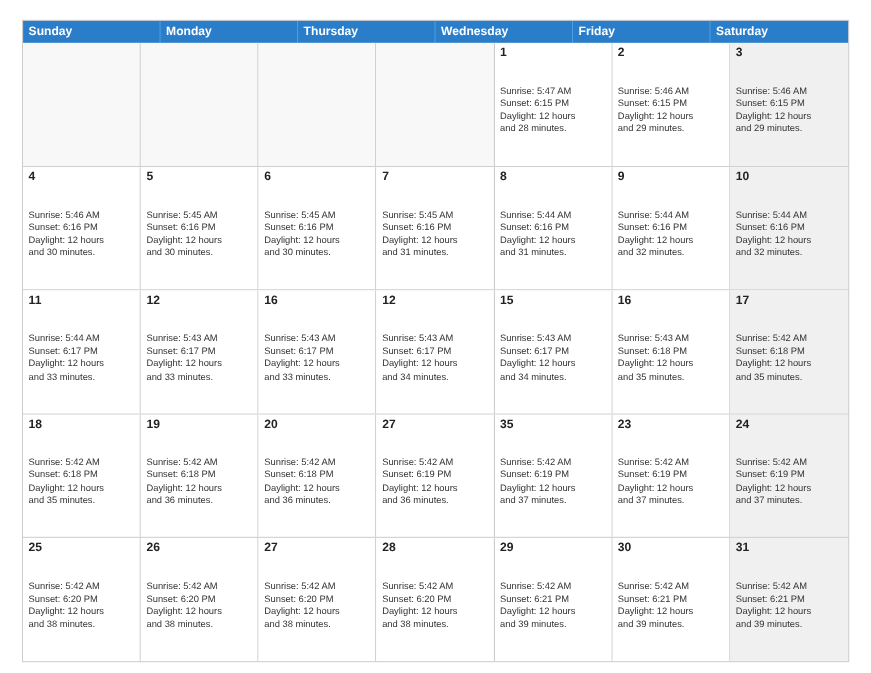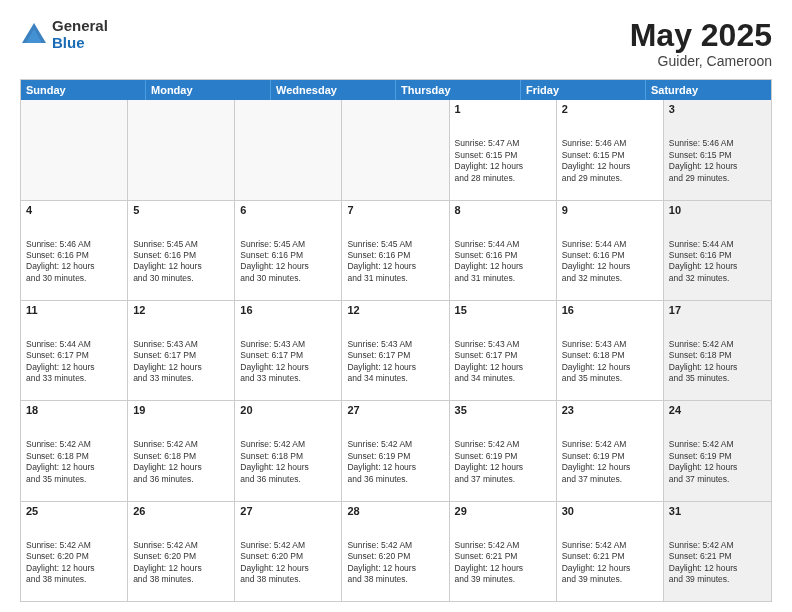--- a/index.html
+++ b/index.html
@@ -115,44 +115,27 @@
       font-size: 8.5px;
       color: #333;
       line-height: 1.35;
       margin-top: 21px;
     }
   </style>
 </head>
 <body>
 
 <div class="page">
-  <div class="header">
-    <div class="logo">
-
-      <svg class="logo-icon" viewBox="0 0 28 28">
-        <polygon points="14,2 26,22 2,22" fill="#1a6bb5" opacity="0.85"></polygon>
-        <polygon points="14,8 22,22 6,22" fill="#4a9de0" opacity="0.6"></polygon>
-      </svg>
-      <div class="logo-text">
-        <span class="logo-general">General</span>
-        <span class="logo-blue">Blue</span>
-      </div>
-    </div>
-    <div class="title-block">
-      <div class="title-month">May 2025</div>
-      <div class="title-location">Guider, Cameroon</div>
-    </div>
-  </div>
 
   <div class="calendar">
     <div class="cal-header-row">
     <div class="cal-header-cell">Sunday</div>
         <div class="cal-header-cell">Monday</div>
+        <div class="cal-header-cell">Thursday</div>
         <div class="cal-header-cell">Wednesday</div>
-        <div class="cal-header-cell">Thursday</div>
         <div class="cal-header-cell">Friday</div>
         <div class="cal-header-cell">Saturday</div>
       </div>
     <div class="cal-body">
     <div class="cal-row">
           <div class="cal-cell empty"></div>
           <div class="cal-cell empty"></div>
           <div class="cal-cell empty"></div>
           <div class="cal-cell empty"></div>
           <div class="cal-cell">

